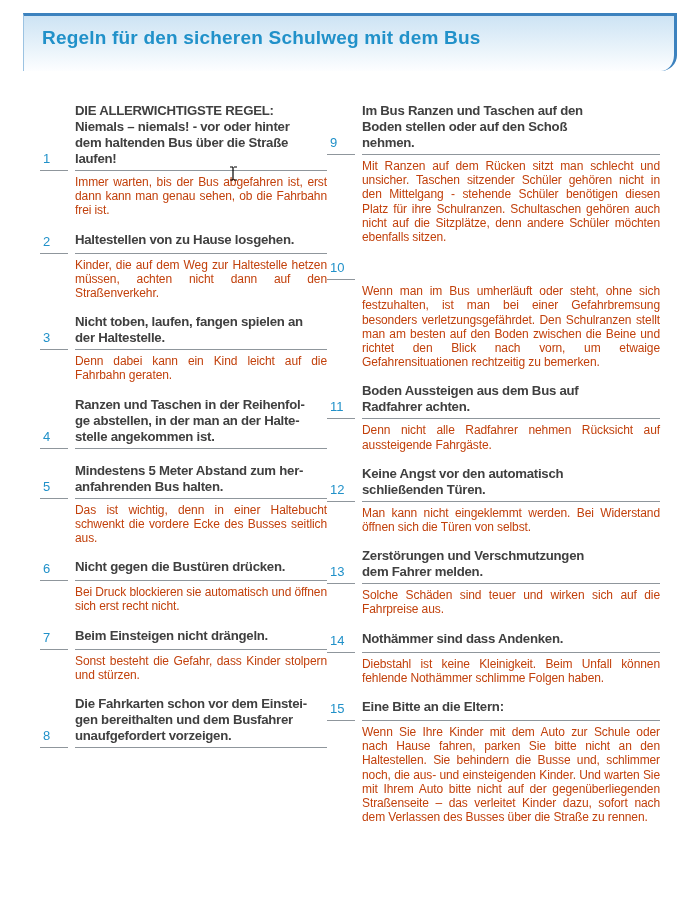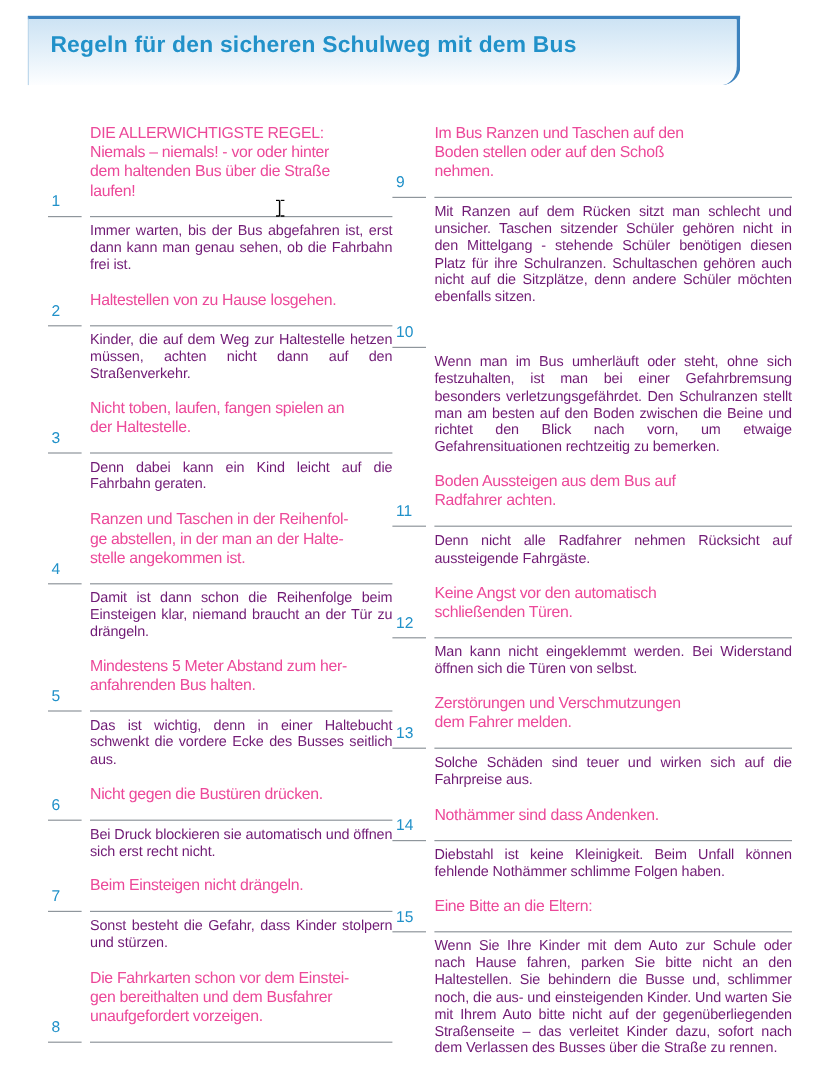--- a/index.html
+++ b/index.html
@@ -8,21 +8,21 @@
     background: #ffffff;
     font-family: "Liberation Sans", sans-serif;
     position: relative;
     overflow: hidden;
   }
 
   
   .header-box {
     position: absolute;
     left: 23px; top: 13px;
-    width: 594px; height: 58px;
+    width: 654px; height: 58px;
     border-top: 3px solid #3c82be;
     border-right: 3px solid #3c82be;
     border-left: 1px solid #9cc3e2;
     border-bottom: none;
     border-radius: 0 0 16px 0;
     background: linear-gradient(180deg, #cde3f4 0%, #e7f2fa 55%, #fdfeff 100%);
     box-sizing: border-box;
   }
   .header-title {
     position: absolute;
@@ -58,35 +58,35 @@
   }
   .rule-num {
     color: #2191c9;
     font-size: 13px;
     line-height: 15px;
   }
   .rule-headline {
     grid-column: 2; grid-row: 1;
     margin: 0;
     font-size: 13.2px;
-    font-weight: normal;
+    font-weight: bold;
     line-height: 16px;
     letter-spacing: -0.25px;
-    color: #ec4899;
+    color: #404040;
     white-space: pre-line;
     border-bottom: 1px solid #8f969c;
-    padding-bottom: 13px;
+    padding-bottom: 3px;
   }
   .rule-body {
     grid-column: 2; grid-row: 2;
     margin: 4px 0 0 0;
     font-size: 12px;
     line-height: 14.2px;
     letter-spacing: -0.1px;
-    color: #701a75;
+    color: #c2410c;
     text-align: justify;
   }
 
   
   .text-cursor {
     position: absolute;
     left: 229px; top: 166px;
     width: 9px; height: 15px;
     pointer-events: none;
   }
@@ -128,21 +128,20 @@
     <p class="rule-body">Denn dabei kann ein Kind leicht auf die Fahrbahn geraten.</p>
   </div>
 
   <div class="rule">
     <div class="num-cell">
       <span class="rule-num">4</span>
     </div>
     <h3 class="rule-headline">Ranzen und Taschen in der Reihenfol-
 ge abstellen, in der man an der Halte-
 stelle angekommen ist.</h3>
-    <p class="rule-body">Damit ist dann schon die Reihenfolge beim Einsteigen klar, niemand braucht an der Tür zu drängeln.</p>
   </div>
 
   <div class="rule">
     <div class="num-cell">
       <span class="rule-num">5</span>
     </div>
     <h3 class="rule-headline">Mindestens 5 Meter Abstand zum her-
 anfahrenden Bus halten.</h3>
     <p class="rule-body">Das ist wichtig, denn in einer Haltebucht schwenkt die vordere Ecke des Busses seitlich aus.</p>
   </div>

